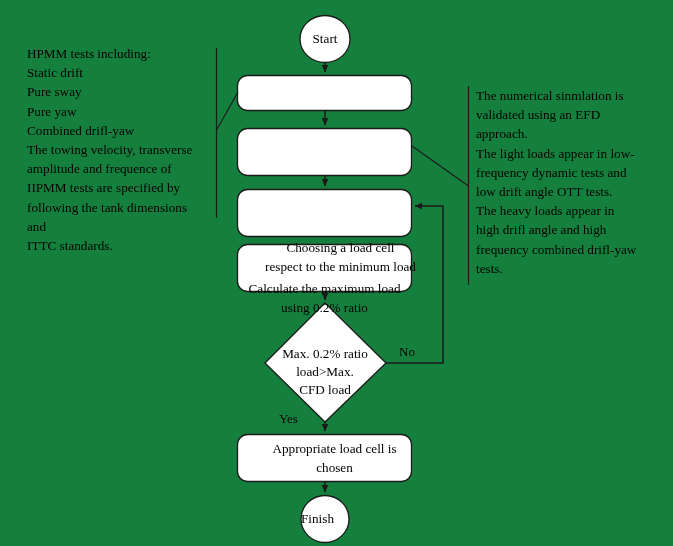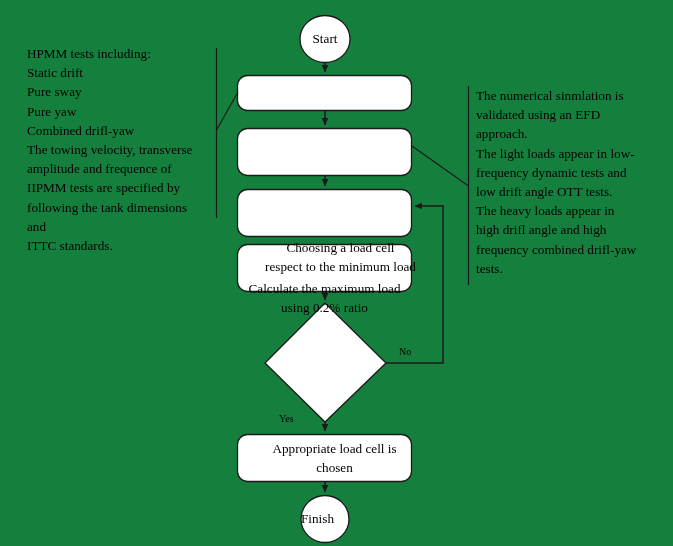--- a/index.html
+++ b/index.html
@@ -47,21 +47,21 @@
     position: absolute;
     text-align: center;
     font-size: 13.2px;
     line-height: 18.5px;
     color: #000;
     pointer-events: none;
     white-space: pre-line;
   }
   .edge-label {
     position: absolute;
-    font-size: 10px;
+    font-size: 13px;
     line-height: 16px;
     color: #000;
   }
 </style>
 </head>
 <body>
 
 <div id="canvas">
 
   <svg id="flow-svg" viewBox="0 0 673 546">
@@ -114,20 +114,23 @@
   <div class="node-label" style="left:300px; top:30px; width:50px;">Start</div>
 
 
 
   <div class="node-label" style="left:254px; top:195px; width:173px;margin-top:44px;">Choosing a load cell
 respect to the minimum load</div>
 
   <div class="node-label" style="left:238px; top:268px; width:173px;margin-top:12px;">Calculate the maximum load
 using 0.2% ratio</div>
 
+  <div class="node-label" style="left:259px; top:345px; width:132px; line-height:18px;">Max. 0.2% ratio
+load&gt;Max.
+CFD load</div>
 
   <div class="node-label" style="left:248px; top:440px; width:173px;">Appropriate load cell is
 chosen</div>
 
   <div class="node-label" style="left:300px; top:510px; width:35px;">Finish</div>
 
   <div class="edge-label" style="left:399px; top:344px;">No</div>
   <div class="edge-label" style="left:279px; top:411px;text-align:center;">Yes</div>
 
   <div class="note" id="note-left">HPMM tests including:

